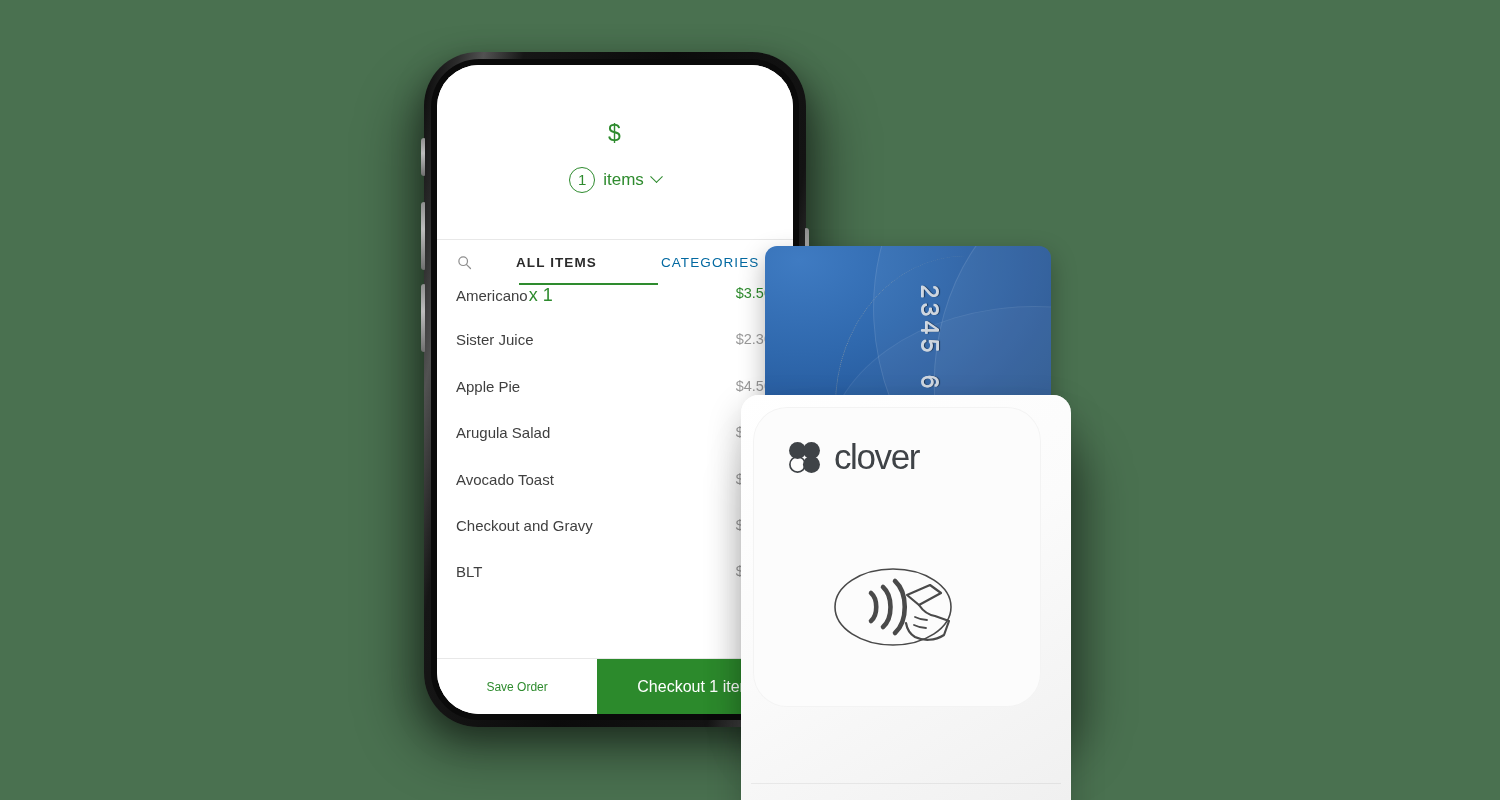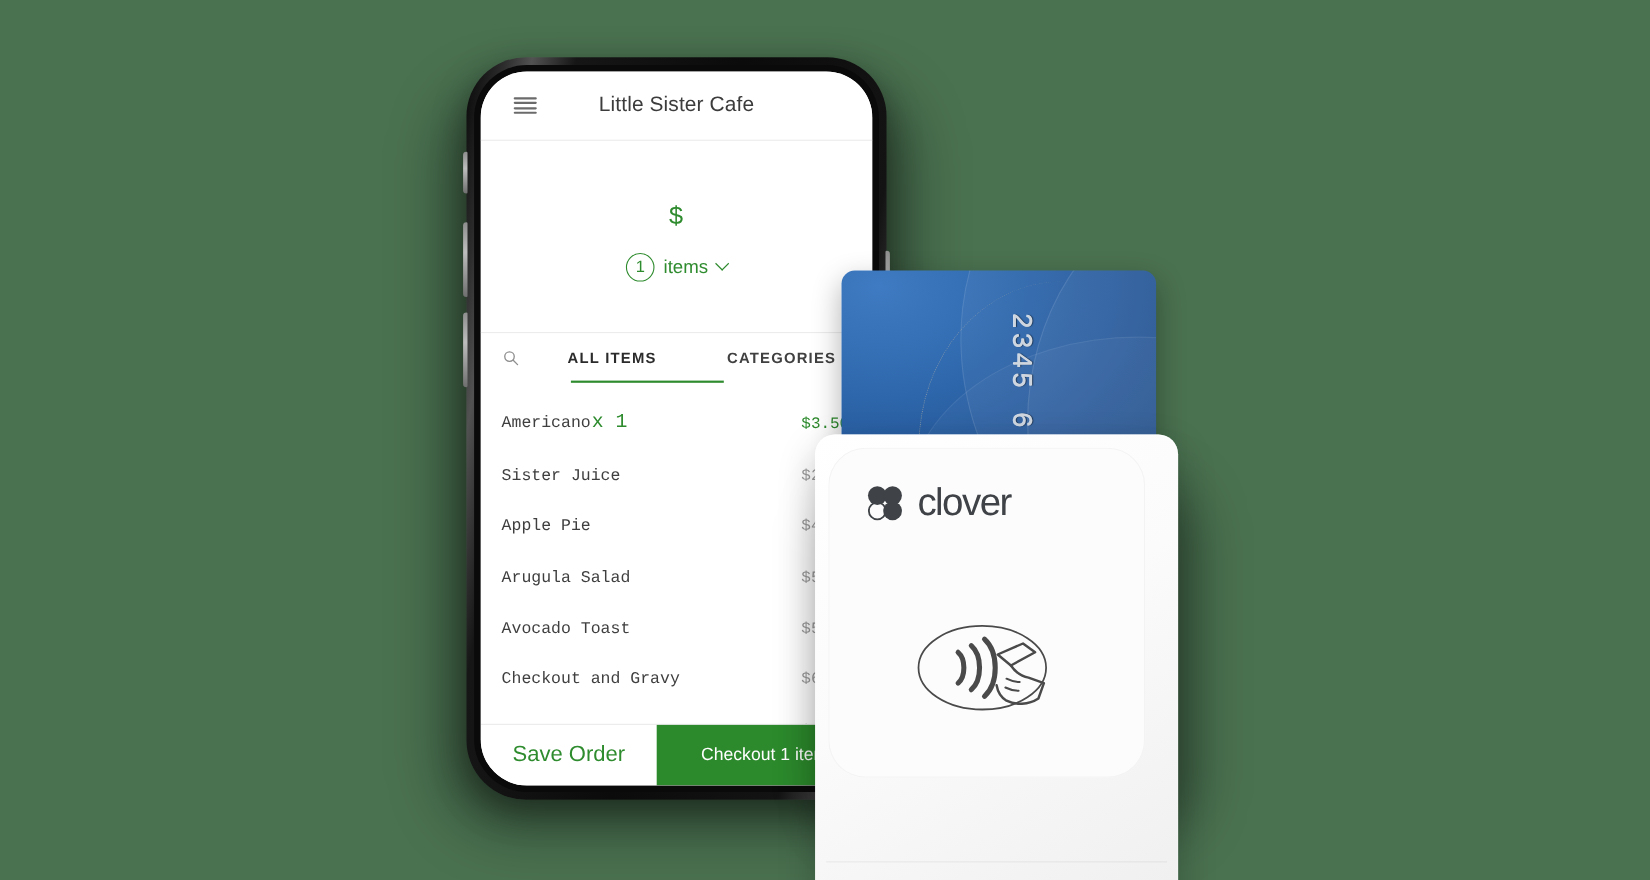--- a/index.html
+++ b/index.html
@@ -192,26 +192,25 @@
     width: 34px;
     display: flex;
     align-items: center;
     justify-content: center;
     cursor: pointer;
     flex: 0 0 34px;
   }
   .tab {
     font-size: 13.5px;
     letter-spacing: 1.1px;
-    color: #404040;
+    color: #0369a1;
     padding: 0 6px;
     position: relative;
     cursor: pointer;
     white-space: nowrap;
-    font-weight: bold;
   }
   .tab.active { color: #2b2b2b; font-weight: 700; }
   .tab-all { margin-left: 29px; }
   .tab-cat { margin-left: 52px; }
   .tab-underline {
     position: absolute;
     left: 82px;
     bottom: 0;
     width: 139px;
     height: 2.5px;
@@ -220,46 +219,45 @@
 
   
   .item-list {
     flex: 1 1 auto;
     background: #fff;
     overflow: hidden;
   }
   .item-row {
     height: 46.4px;
     display: flex;
-    align-items: flex-end;
+    align-items: flex-start;
     justify-content: space-between;
     padding: 0 21px 0 19px;
     font-size: 15px;
     color: #3f3f3f;
-    font-family: Liberation Mono, monospace;
   }
   .item-name { display: flex; align-items: baseline; gap: 1px; }
   .item-qty { color: #2e8b2e; font-size: 18px; }
   .item-price { color: #9b9b9b; font-size: 14.5px; }
   .item-row.selected .item-price { color: #2e8b2e; }
 
   
   .bottom-bar {
     flex: 0 0 56px;
     display: flex;
     border-top: 1px solid #e8e8e8;
   }
   .btn-save {
     flex: 0 0 45%;
     display: flex;
     align-items: center;
     justify-content: center;
     background: #fff;
     color: #2e8b2e;
-    font-size: 20px;
+    font-size: 12px;
     cursor: pointer;
   }
   .btn-checkout {
     flex: 1 1 auto;
     display: flex;
     align-items: center;
     justify-content: center;
     background: #2c8a2c;
     color: #fff;
     font-size: 16px;
@@ -381,29 +379,20 @@
     <div class="phone-body">
       <div class="phone-inner-ring"></div>
 
       <div class="btn-side btn-mute"></div>
       <div class="btn-side btn-volup"></div>
       <div class="btn-side btn-voldn"></div>
       <div class="btn-power"></div>
 
       <div class="phone-screen">
 
-        <div class="app-header">
-          <div class="hamburger">
-            <i></i>
-              <i></i>
-              <i></i>
-              <i></i>
-          </div>
-          <div class="app-title">Little Sister Cafe</div>
-        </div>
 
         <div class="total-block">
           <div class="amount-row">
             <span class="amount-cur">$</span>
           </div>
           <div class="items-row">
             <span class="items-badge">1</span>
             <span class="items-label">items</span>
             <span class="chev"></span>
           </div>

